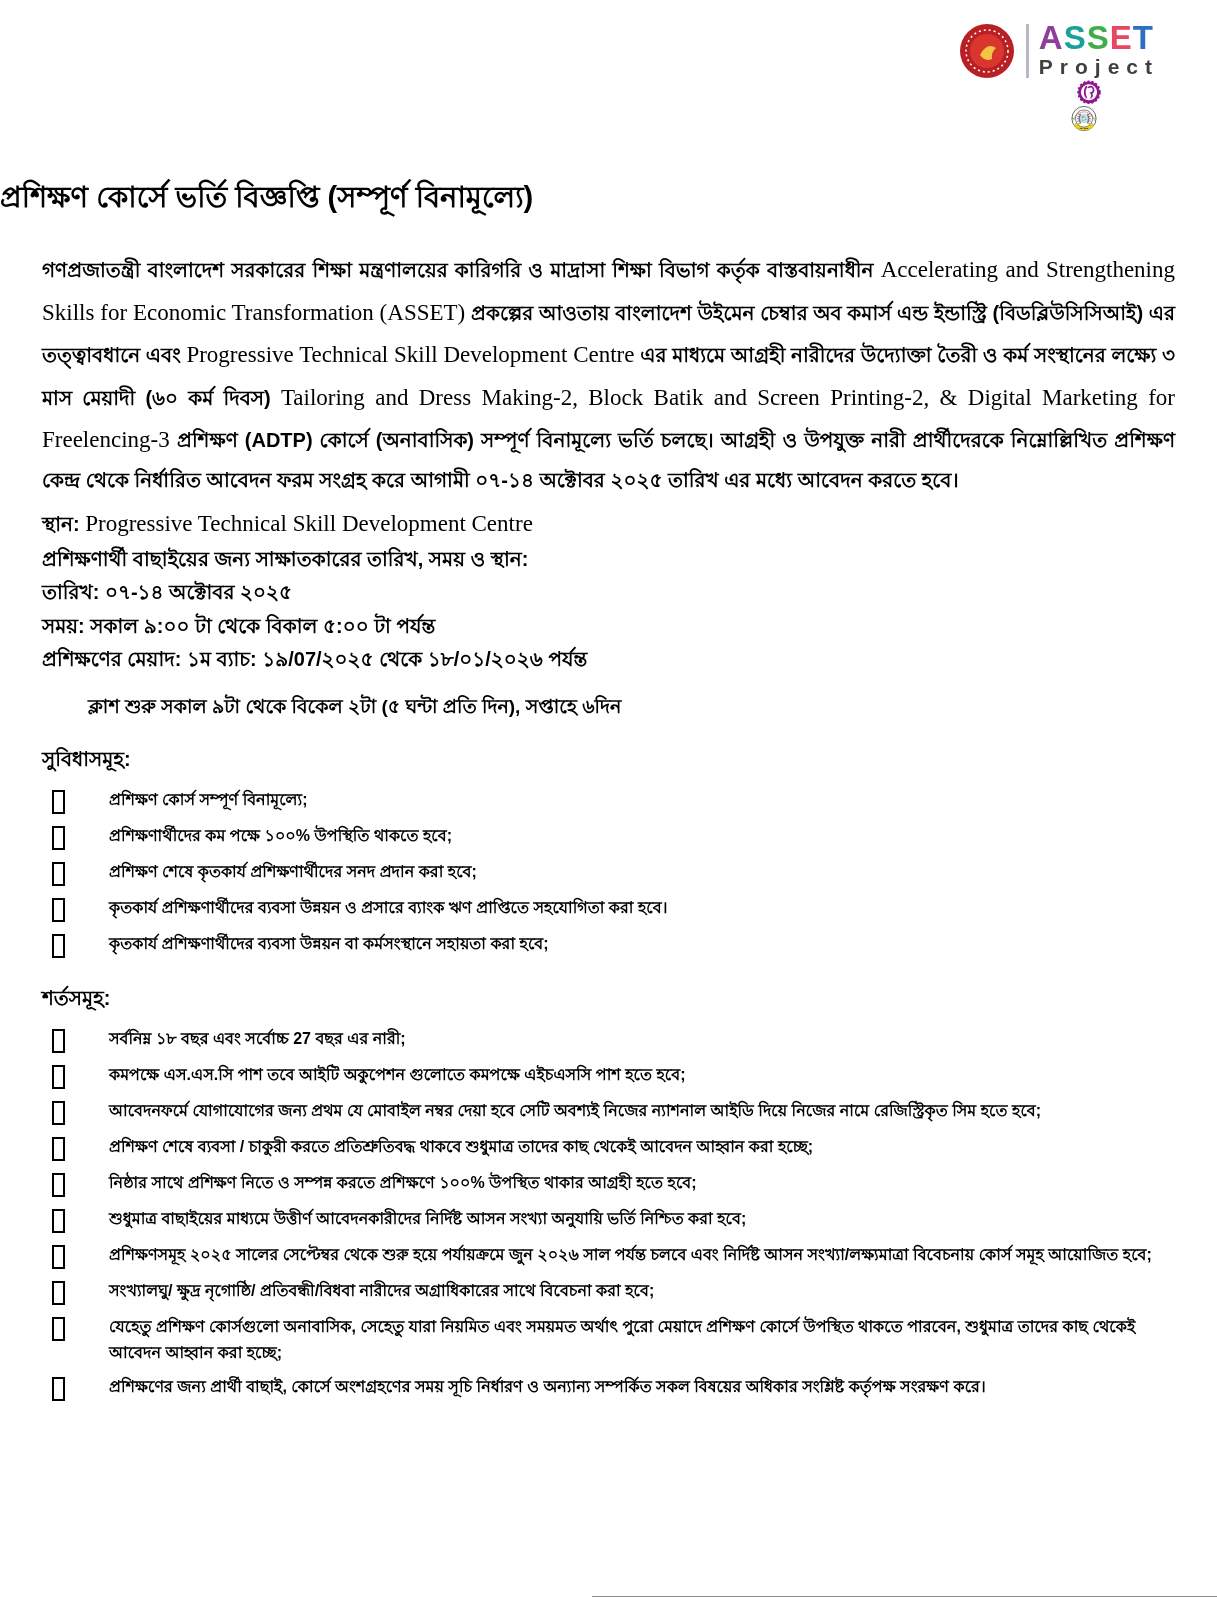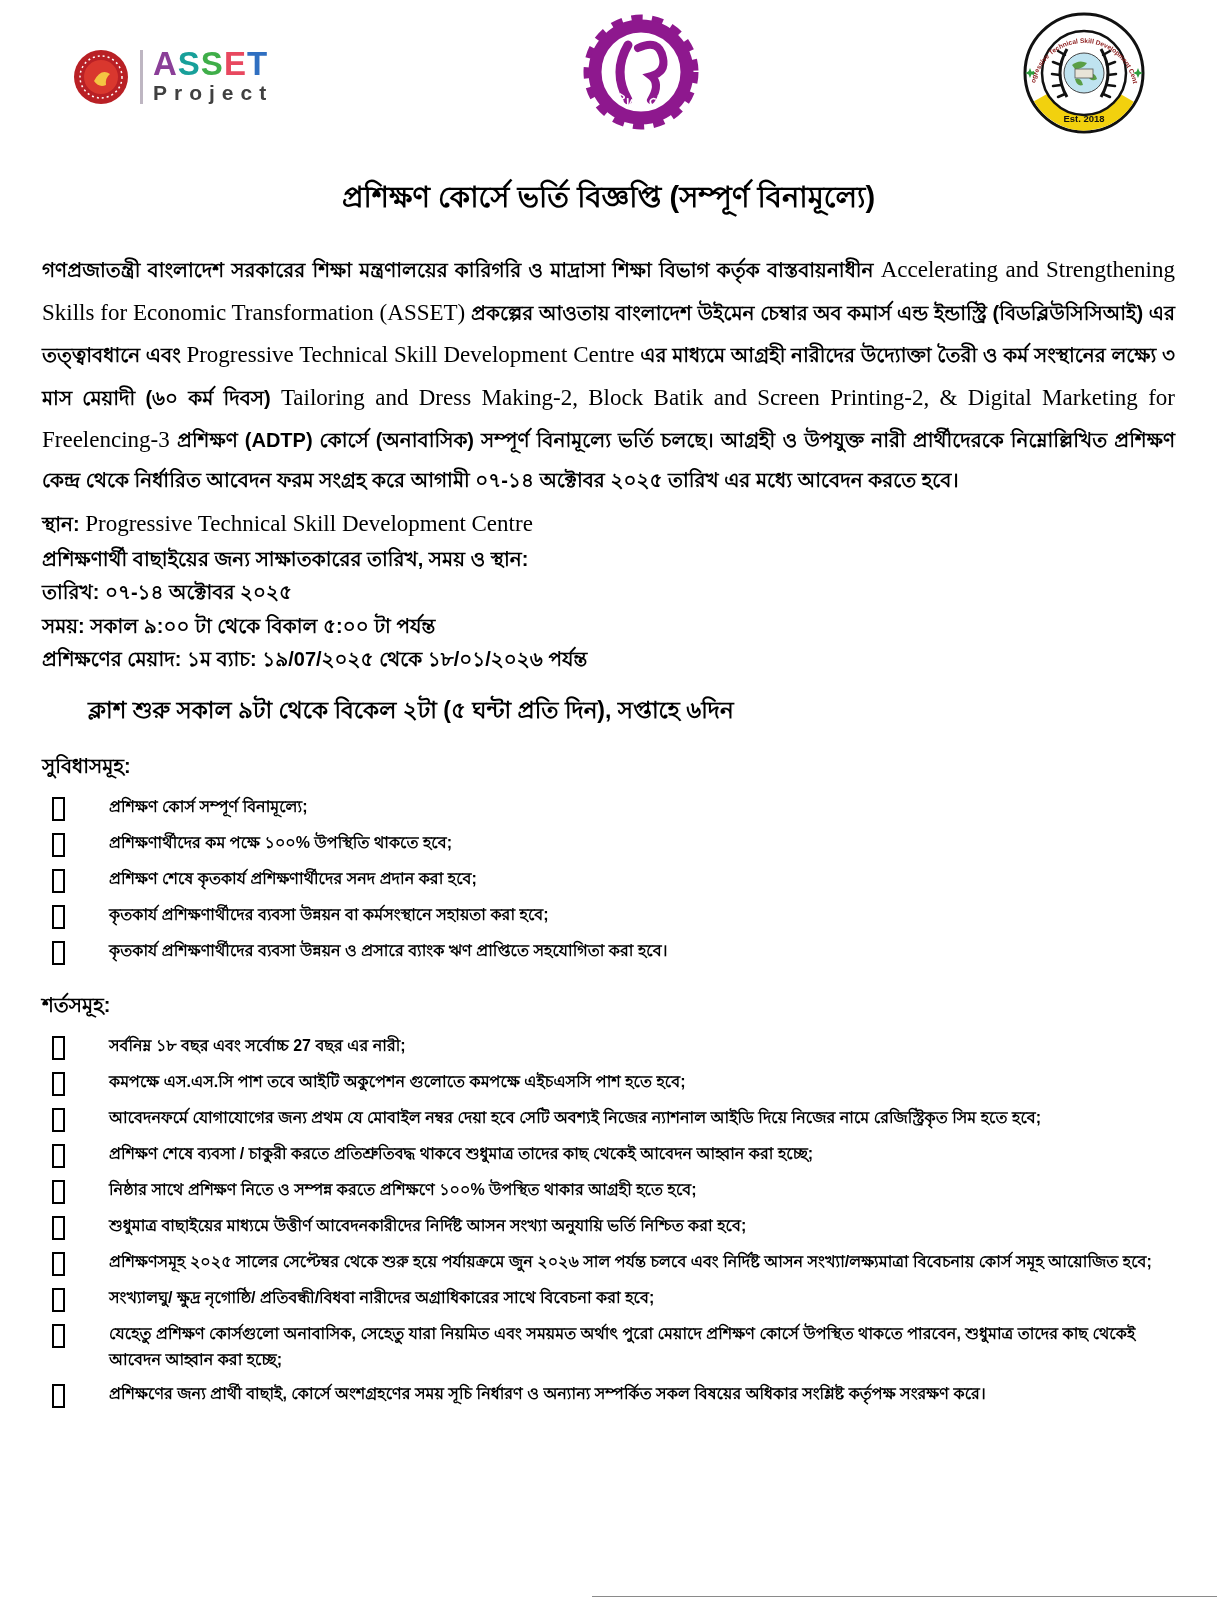--- a/index.html
+++ b/index.html
@@ -1,37 +1,37 @@
 <!DOCTYPE html>
 <html><head>
 <meta charset="utf-8">
 <style>
   html,body{margin:0;padding:0;background:#fff;}
   .page{position:relative;width:1217px;height:1600px;background:#fff;color:#000;
         font-family:"Liberation Sans","DejaVu Sans",sans-serif;overflow:hidden;}
   
-  .header{display:flex;justify-content:space-between;align-items:center;
-          padding:14px 58px 0 72px;height:118px;}
+  .header{display:flex;justify-content:space-between;align-items:flex-end;
+          padding:14px 58px 0 72px;height:118px;flex-direction:column;}
   .asset-logo{display:flex;align-items:center;gap:10px;margin-top:8px;}
   .asset-divider{width:3px;height:54px;background:#beb6c2;}
   .asset-word{font-weight:700;font-size:33px;line-height:30px;letter-spacing:1px;}
   .asset-word .l0{color:#8b3f98}.asset-word .l1{color:#18a09a}.asset-word .l2{color:#3fae49}
   .asset-word .l3{color:#e8485f}.asset-word .l4{color:#2f6fc1}
   .asset-project{color:#404040;font-size:21px;letter-spacing:7px;font-weight:600;margin-top:2px;}
   
-  .title{margin-top:42px;text-align:center;font-size:29px;font-weight:700;}
+  .title{margin-top:42px;text-align:left;font-size:29px;font-weight:700;}
   
   .intro{margin:26px 42px 0 42px;text-align:justify;font-size:20px;font-weight:600;line-height:1.85;}
   .en-serif{font-family:"Liberation Serif","DejaVu Serif",serif;font-size:23px;font-weight:400;}
   
   .info{margin:6px 42px 0 42px;font-size:20px;line-height:1.62;}
   .info .row{margin:1px 0;}
   .b{font-weight:700;}
   .val-en{font-family:"Liberation Serif","DejaVu Serif",serif;font-size:23px;font-weight:400;}
-  .class-note{margin:16px 42px 0 88px;font-size:23px;font-weight:600;}
+  .class-note{margin:16px 42px 0 88px;font-size:19px;font-weight:600;}
   
   .section-h{margin:20px 42px 0 42px;font-size:20px;font-weight:700;}
   ul.blist{list-style:none;margin:6px 42px 0 42px;padding:0;}
   ul.blist li{display:flex;align-items:flex-start;padding:4.5px 0;font-size:16px;font-weight:600;line-height:1.6;}
   .bullet{flex:0 0 auto;width:9px;height:20px;border:2px solid #000;margin:3px 44px 0 10px;}
   ul.blist li .txt{flex:1;}
   .bottom-rule{position:absolute;bottom:3px;left:592px;right:0;height:1px;background:#8a8a8a;}
 </style>
 </head>
 <body>
@@ -146,25 +146,25 @@
     <li>
         <span class="bullet"></span>
         <span class="txt">প্রশিক্ষণার্থীদের কম পক্ষে ১০০% উপস্থিতি থাকতে হবে;</span>
       </li>
     <li>
         <span class="bullet"></span>
         <span class="txt">প্রশিক্ষণ শেষে কৃতকার্য প্রশিক্ষণার্থীদের সনদ প্রদান করা হবে;</span>
       </li>
     <li>
         <span class="bullet"></span>
+        <span class="txt">কৃতকার্য প্রশিক্ষণার্থীদের ব্যবসা উন্নয়ন ও প্রসারে ব্যাংক ঋণ প্রাপ্তিতে সহযোগিতা করা হবে।</span>
+      </li>
+    <li>
+        <span class="bullet"></span>
         <span class="txt">কৃতকার্য প্রশিক্ষণার্থীদের ব্যবসা উন্নয়ন বা কর্মসংস্থানে সহায়তা করা হবে;</span>
-      </li>
-    <li>
-        <span class="bullet"></span>
-        <span class="txt">কৃতকার্য প্রশিক্ষণার্থীদের ব্যবসা উন্নয়ন ও প্রসারে ব্যাংক ঋণ প্রাপ্তিতে সহযোগিতা করা হবে।</span>
       </li>
   </ul>
 
   <div class="section-h">শর্তসমূহ:</div>
   <ul class="blist">
     <li>
         <span class="bullet"></span>
         <span class="txt">সর্বনিম্ন ১৮ বছর এবং সর্বোচ্চ 27 বছর এর নারী;</span>
       </li>
     <li>

